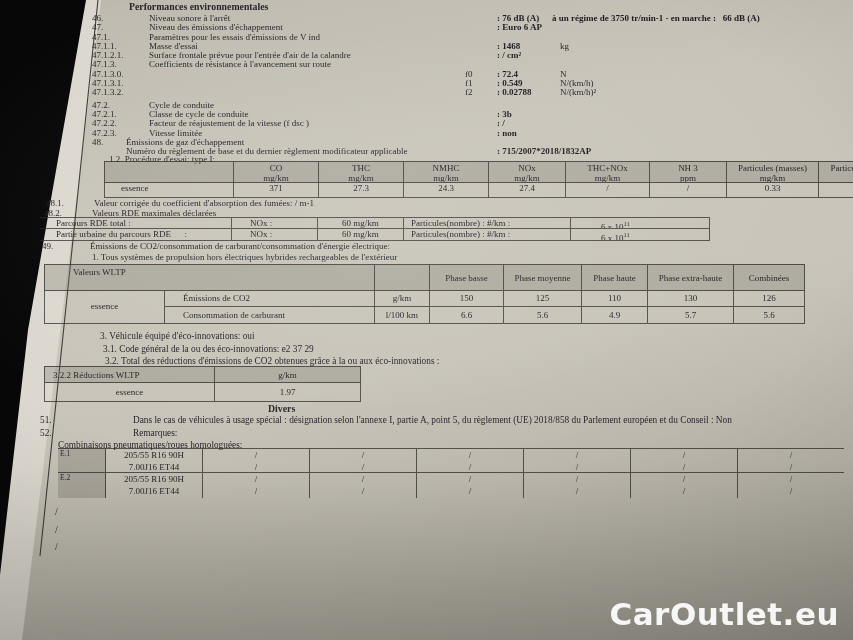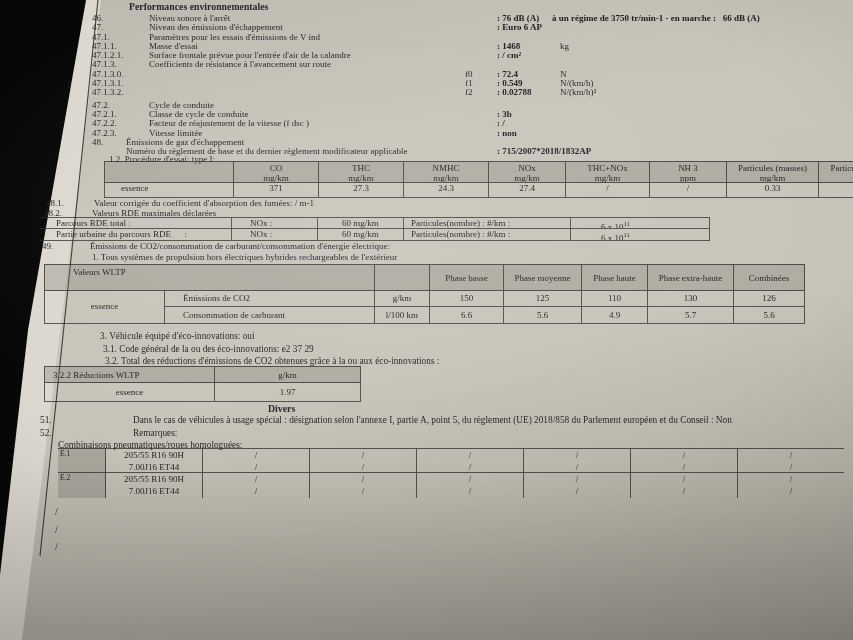--- a/index.html
+++ b/index.html
@@ -279,13 +279,14 @@
     </div>
 
     <div class="slashes">
       <div>/</div>
       <div>/</div>
       <div>/</div>
     </div>
   </div>
 
   <div class="vignette"></div>
+  <div class="watermark">CarOutlet.eu</div>
 </div>
 
 </body></html>

